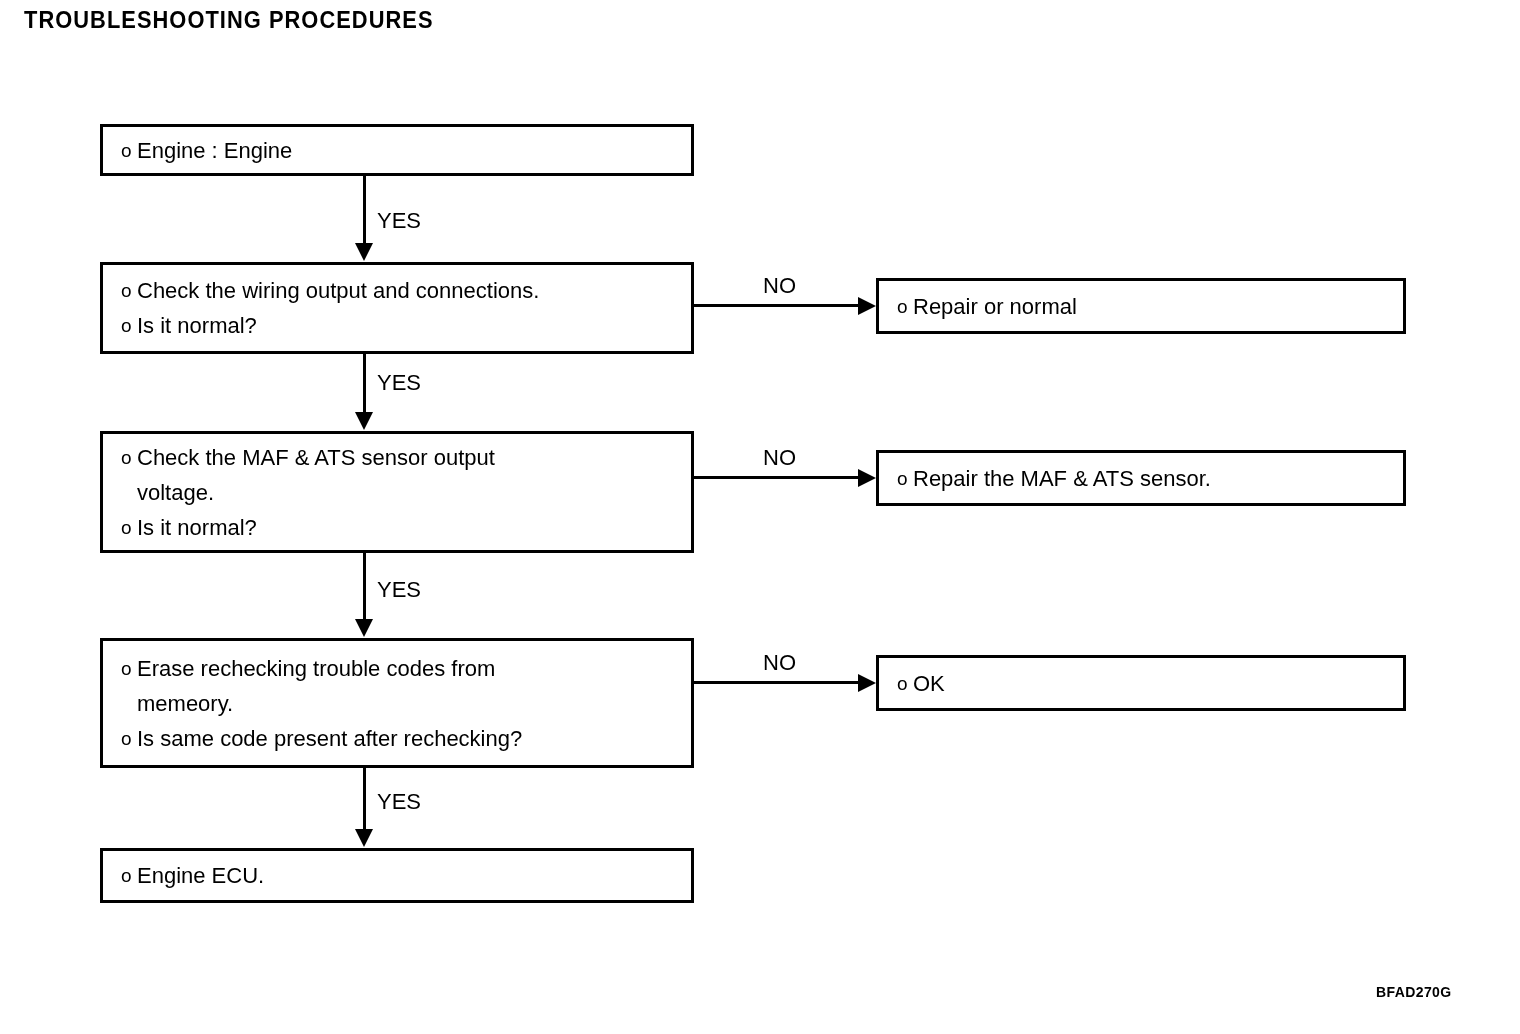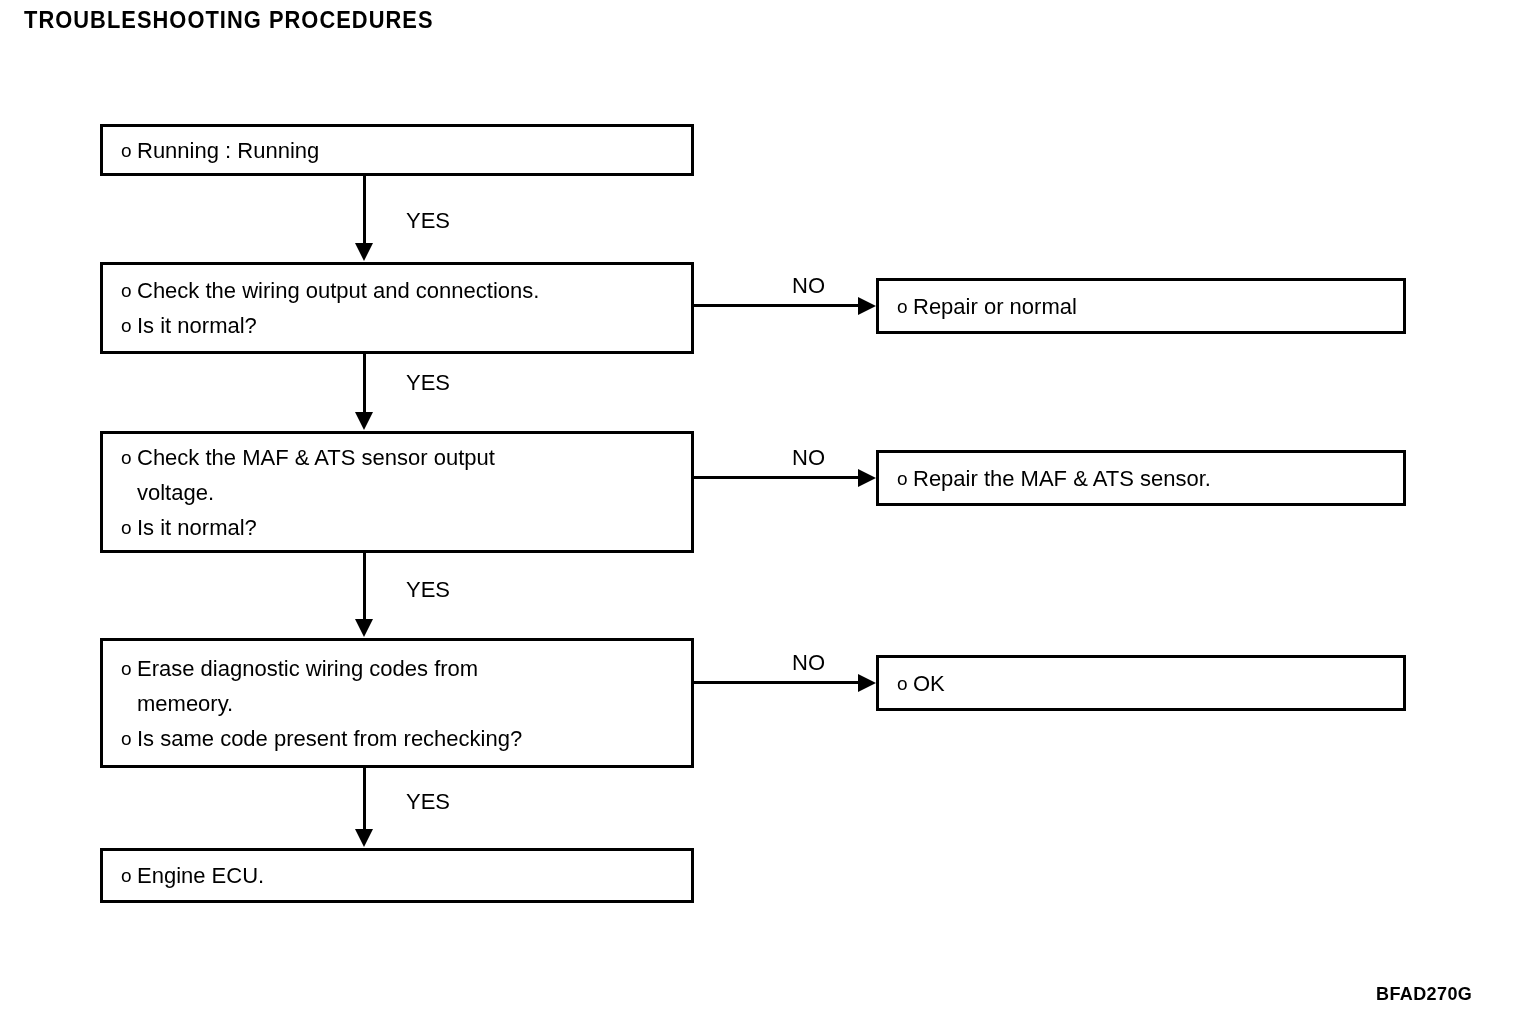--- a/index.html
+++ b/index.html
@@ -97,43 +97,42 @@
     border-top: 9px solid transparent;
     border-bottom: 9px solid transparent;
     border-left: 18px solid #000000;
   }
 
   .edge-label {
     position: absolute;
     font-size: 22px;
     line-height: 22px;
     white-space: nowrap;
-    margin-left: 29px;
   }
 
   
   .footer-code {
     position: absolute;
-    font-size: 18px;
+    font-size: 14px;
     font-weight: bold;
     letter-spacing: 0.4px;
     white-space: nowrap;
   }
 </style>
 </head>
 <body>
 
 <div id="page-root">
 
   <div class="page-title">TROUBLESHOOTING PROCEDURES</div>
 
   <div class="flow-box" style="left:92px; top:124px; width:594px; height:52px;">
     <div class="box-line">
       <span class="bullet">o</span>
-      <span class="line-text">Running : Running</span>
+      <span class="line-text">Engine : Engine</span>
     </div>
   </div>
 
   <div class="v-line" style="left:355px; top:176px; height:68px;"></div>
   <div class="arrow-down" style="left:347px; top:243px;"></div>
   <div class="edge-label" style="left:369px; top:210px;">YES</div>
 
   <div class="flow-box" style="left:92px; top:262px; width:594px; height:92px;">
     <div class="box-line">
       <span class="bullet">o</span>
@@ -183,26 +182,26 @@
     </div>
   </div>
 
   <div class="v-line" style="left:355px; top:553px; height:67px;"></div>
   <div class="arrow-down" style="left:347px; top:619px;"></div>
   <div class="edge-label" style="left:369px; top:579px;">YES</div>
 
   <div class="flow-box" style="left:92px; top:638px; width:594px; height:130px;">
     <div class="box-line">
       <span class="bullet">o</span>
-      <span class="line-text">Erase diagnostic wiring codes from
+      <span class="line-text">Erase rechecking trouble codes from
 memeory.</span>
     </div>
     <div class="box-line">
       <span class="bullet">o</span>
-      <span class="line-text">Is same code present from rechecking?</span>
+      <span class="line-text">Is same code present after rechecking?</span>
     </div>
   </div>
 
   <div class="h-line" style="left:686px; top:681px; width:165px;"></div>
   <div class="arrow-right" style="left:850px; top:674px;"></div>
   <div class="edge-label" style="left:755px; top:652px;">NO</div>
 
   <div class="flow-box" style="left:868px; top:655px; width:530px; height:56px;">
     <div class="box-line">
       <span class="bullet">o</span>

